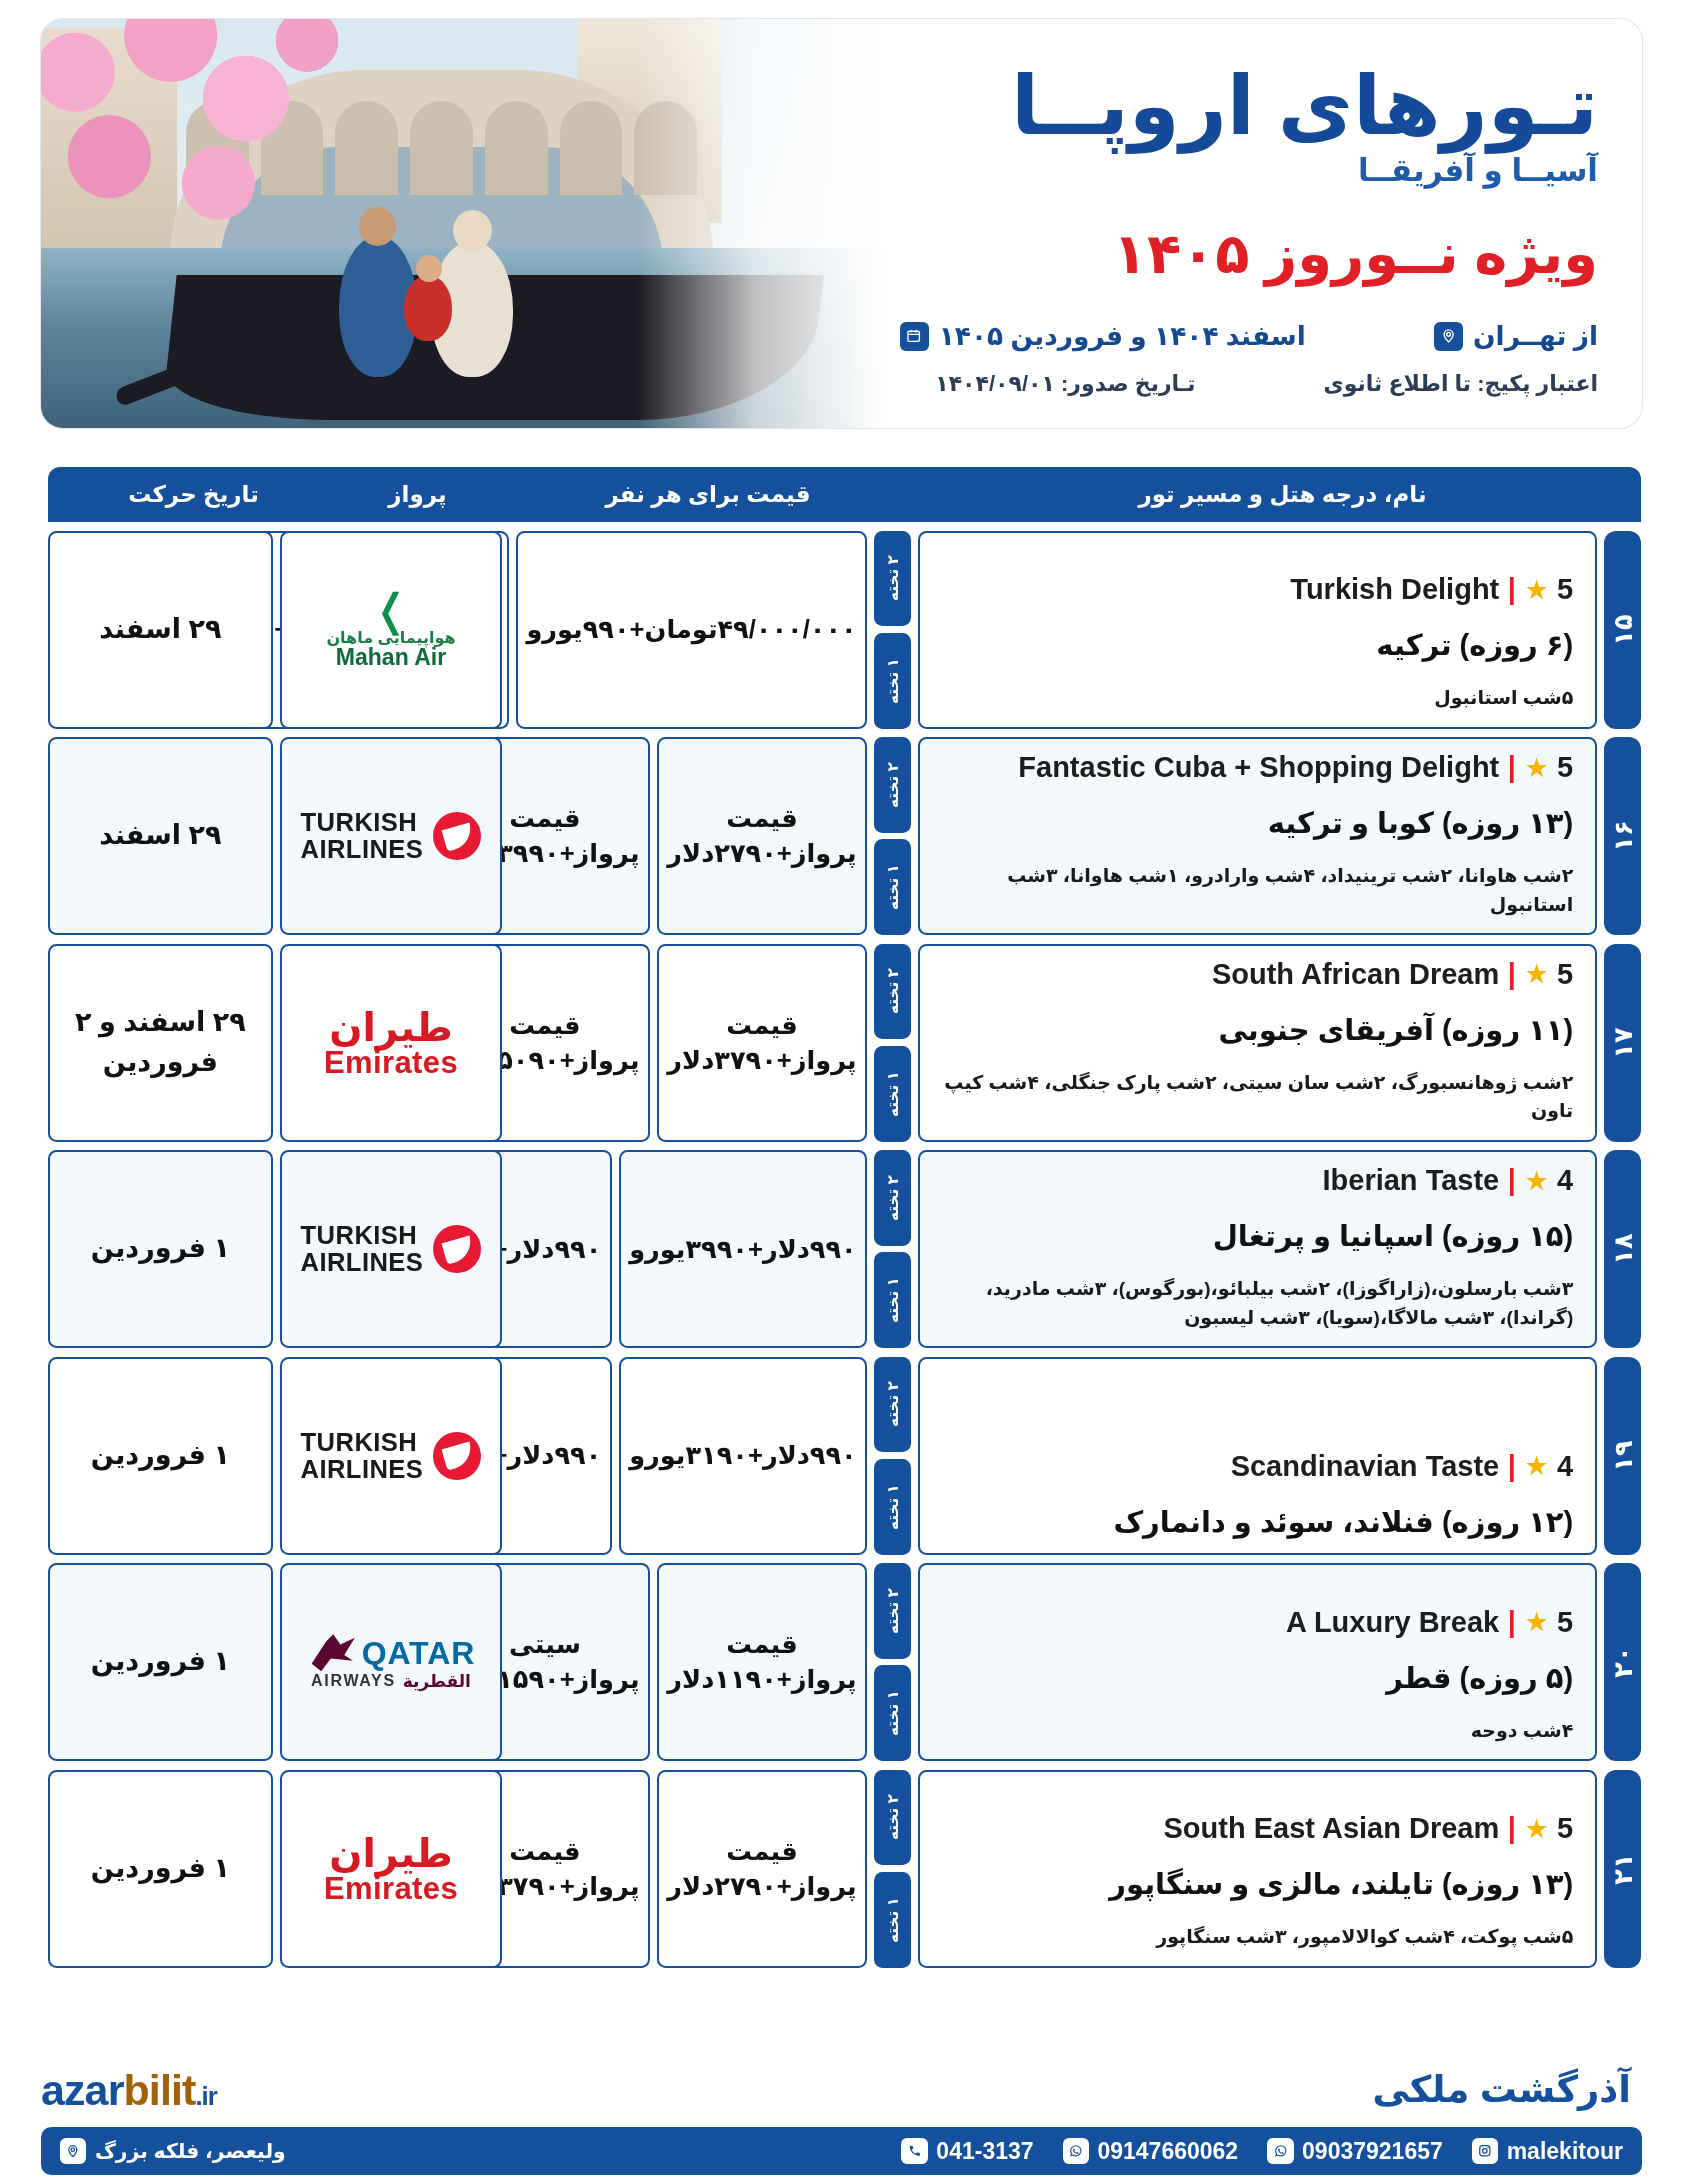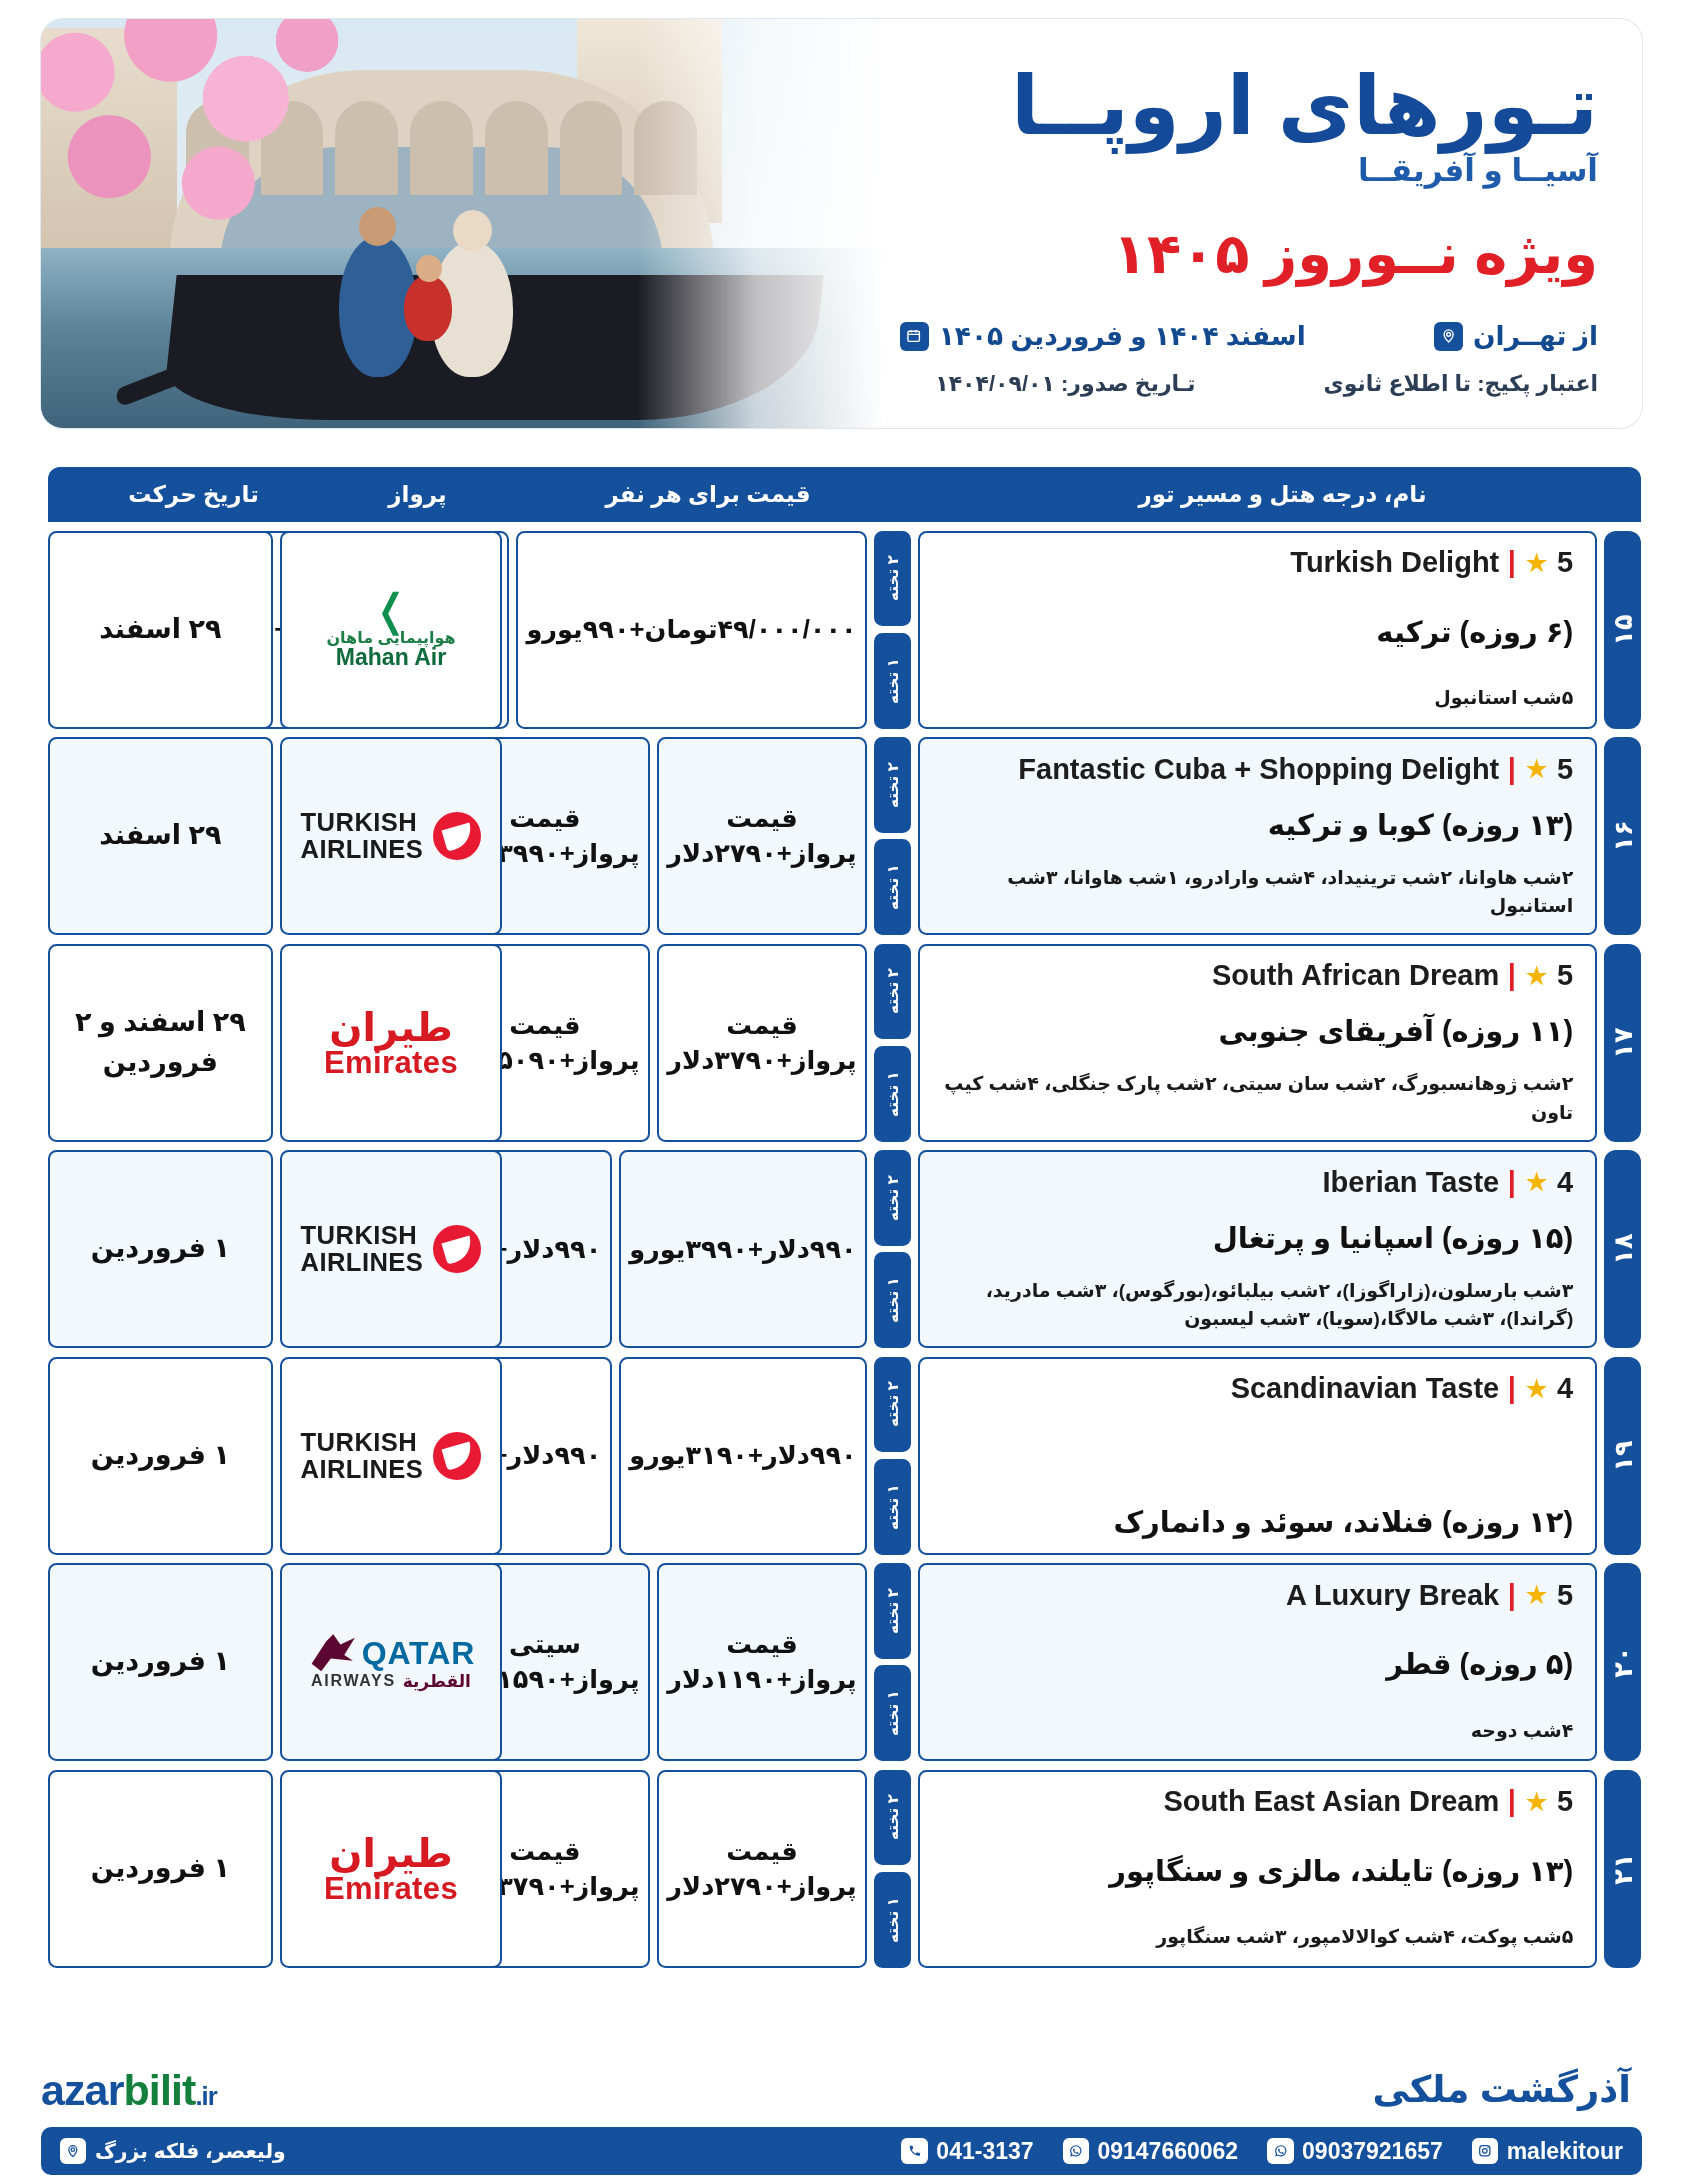--- a/index.html
+++ b/index.html
@@ -129,21 +129,21 @@
     font-size:25.6px; font-weight:800;
   }
   .idx span { transform: rotate(-90deg); display:block; }
 
   .cell {
     background:#ffffff; border:2.6px solid #14509b; border-radius:8.5px;
   }
 
   .c-name {
     width: 680px; margin-right:6.8px; padding: 13.6px 22px 13.6px 22px;
-    display:flex; flex-direction:column; justify-content:space-between; text-align:right;
+    display:flex; flex-direction:column; justify-content:flex-end; text-align:right;
   }
   .name-en {
     direction:ltr; text-align:right; font-size:29px; color:#1d1d1d; font-weight:600;
     display:flex; justify-content:flex-end; align-items:center; gap:8.5px;
   }
   .name-en .stars { color:#f5b400; font-size:27px; }
   .name-en .bar { color:#e01f26; font-weight:700; }
   .name-fa { font-size:29px; font-weight:900; color:#111; margin-top: 22px; }
   .name-det { font-size:19px; font-weight:700; color:#1a1a1a; margin-top: 22px; line-height:1.5; }
 
@@ -206,21 +206,21 @@
   .footer { position:absolute; left:0; top:2078px; width:1682px; height:102px; }
   .brand-row { position:relative; height:49px; }
   .brand-fa {
     position:absolute; right:51px; top:-10.2px;
     font-size:37px; font-weight:900; color:#14509b; white-space:nowrap;
   }
   .brand-en {
     position:absolute; left:41px; top:-12px; font-size:43px; font-weight:900; letter-spacing:-0.9px;
   }
   .brand-en .a { color:#14509b; }
-  .brand-en .b { color:#15803d; }
+  .brand-en .b { color:#a16207; }
   .brand-en .c { color:#14509b; font-size:25.6px; }
 
   .contact-bar {
     position:absolute; left:41px; top:49px; width:1601px; height:48px;
     background:#14509b; border-radius:10.2px; display:flex; align-items:center;
     padding: 0 19px; justify-content:space-between;
   }
   .contact-left { display:flex; align-items:center; gap:29px; direction:ltr; }
   .contact-item { display:flex; align-items:center; gap:8.5px; color:#fff; font-size:23px; font-weight:800; white-space:nowrap;}
   .c-ico {

